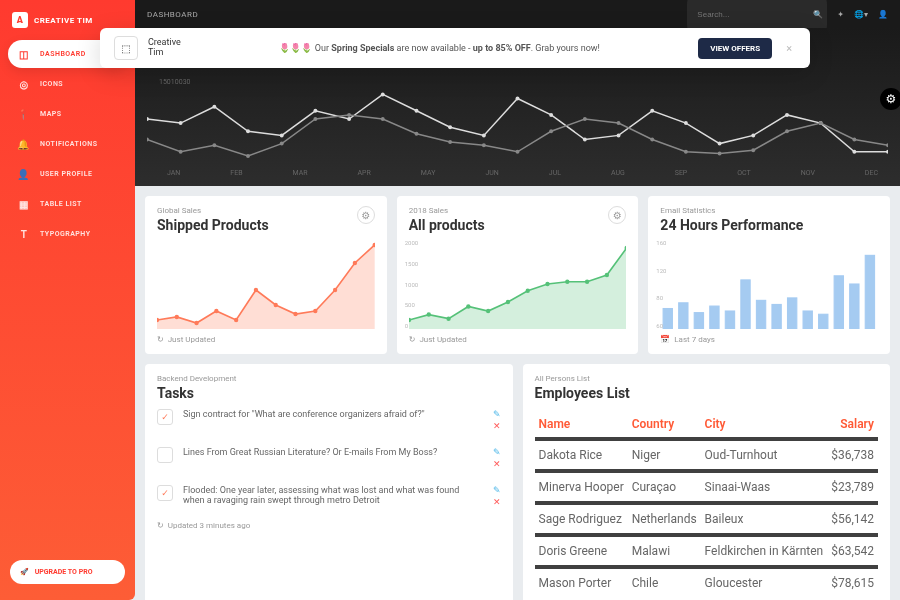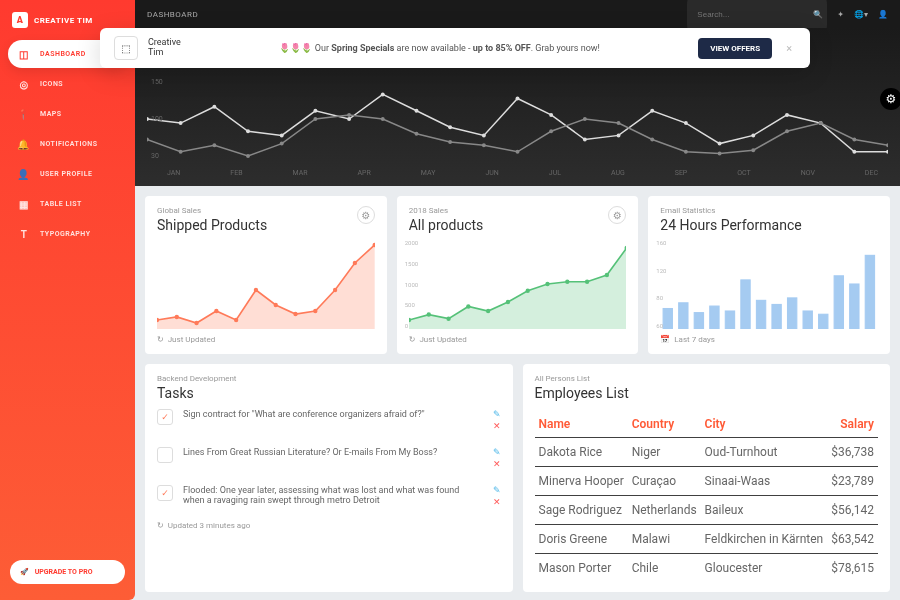--- a/index.html
+++ b/index.html
@@ -22,45 +22,45 @@
 .topicons { display: flex; gap: 10px; color: #aaa; }
 .topicons span { cursor: pointer; }
 .banner { position: absolute; top: 28px; left: 100px; right: 90px; background: #fff; border-radius: 6px; box-shadow: 0 6px 24px rgba(0,0,0,.15); padding: 8px 14px; display: flex; align-items: center; gap: 10px; z-index: 10; }
 .banner .blogo { width: 24px; height: 24px; border: 1px solid #ddd; border-radius: 4px; display: flex; align-items: center; justify-content: center; font-size: 10px; }
 .banner .btxt { font-size: 9px; color: #555; flex: 1; text-align: center; }
 .banner .btn { background: #1e2a47; color: #fff; padding: 6px 12px; border-radius: 4px; font-size: 8px; font-weight: 700; cursor: pointer; }
 .banner .close { color: #bbb; cursor: pointer; padding: 0 4px; }
 .hero { background: linear-gradient(180deg,#1a1a1a 0%,#2d2d2d 100%); padding: 50px 12px 8px; position: relative; }
 .gear { position: absolute; right: -2px; top: 60px; background: #000; color: #fff; width: 22px; height: 22px; border-radius: 50%; display: flex; align-items: center; justify-content: center; font-size: 12px; cursor: pointer; }
 .hero-chart { height: 100px; position: relative; }
-.hero-y { position: absolute; left: 4px; top: 0; bottom: 18px; display: flex; flex-direction: column; justify-content: space-between; color: #666; font-size: 7px; }
+.hero-y { position: absolute; left: 12px; top: 0; bottom: 18px; display: flex; flex-direction: row; justify-content: space-between; color: #666; font-size: 7px; }
 .hero svg { width: 100%; height: 82px; }
 .hero-x { display: flex; justify-content: space-between; padding: 6px 10px 0 20px; color: #666; font-size: 7px; }
 .content { flex: 1; overflow-y: auto; padding: 10px; background: #e9ecef; display: flex; flex-direction: column; gap: 10px; }
 .row { display: flex; gap: 10px; }
 .card { background: #fff; border-radius: 4px; padding: 10px 12px; flex: 1; display: flex; flex-direction: column; }
 .card .sub { color: #999; font-size: 8px; }
-.card .title { font-size: 14px; color: #333; margin-top: 2px; font-weight: 400; }
+.card .title { font-size: 14px; color: #333; margin-top: 2px; font-weight: 700; }
 .card .head { display: flex; justify-content: space-between; align-items: flex-start; gap: 40px; }
 .gear2 { width: 18px; height: 18px; border: 1px solid #ddd; border-radius: 50%; display: flex; align-items: center; justify-content: center; color: #999; font-size: 10px; cursor: pointer; }
 .mini { height: 90px; margin-top: 6px; position: relative; }
 .mini svg { width: 100%; height: 100%; }
 .mini .yl { position: absolute; left: -4px; top: 0; bottom: 0; display: flex; flex-direction: column; justify-content: space-between; color: #bbb; font-size: 6px; }
 .foot { color: #999; font-size: 8px; margin-top: 6px; display: flex; align-items: center; gap: 4px; }
 .tasks .task { display: flex; gap: 10px; align-items: flex-start; padding: 8px 0; font-size: 9px; color: #666; }
 .tasks .chk { width: 16px; height: 16px; border: 1px solid #ddd; border-radius: 3px; display: flex; align-items: center; justify-content: center; color: #aaa; font-size: 9px; cursor: pointer; flex-shrink: 0; }
 .tasks .chk.on { color: #ff7a59; }
 .tasks .acts { margin-left: auto; display: flex; flex-direction: column; gap: 2px; }
 .tasks .acts span { cursor: pointer; }
 .ed { color: #4bb6e8; }
 .dl { color: #ff5a5a; }
 table { width: 100%; border-collapse: collapse; font-size: 12px; }
 th { text-align: left; color: #ff5a36; font-weight: 600; padding: 6px 4px; }
 th.r, td.r { text-align: right; }
-td { padding: 7px 4px; color: #666; border-top: 1px solid #404040; }
+td { padding: 7px 4px; color: #666; border-top: 4px solid #404040; }
 </style>
 </head>
 <body>
 
 <div class="app">
   <aside class="sidebar">
     <div class="brand">
       <div class="logo">A</div>
       <span>CREATIVE TIM</span>
     </div>

